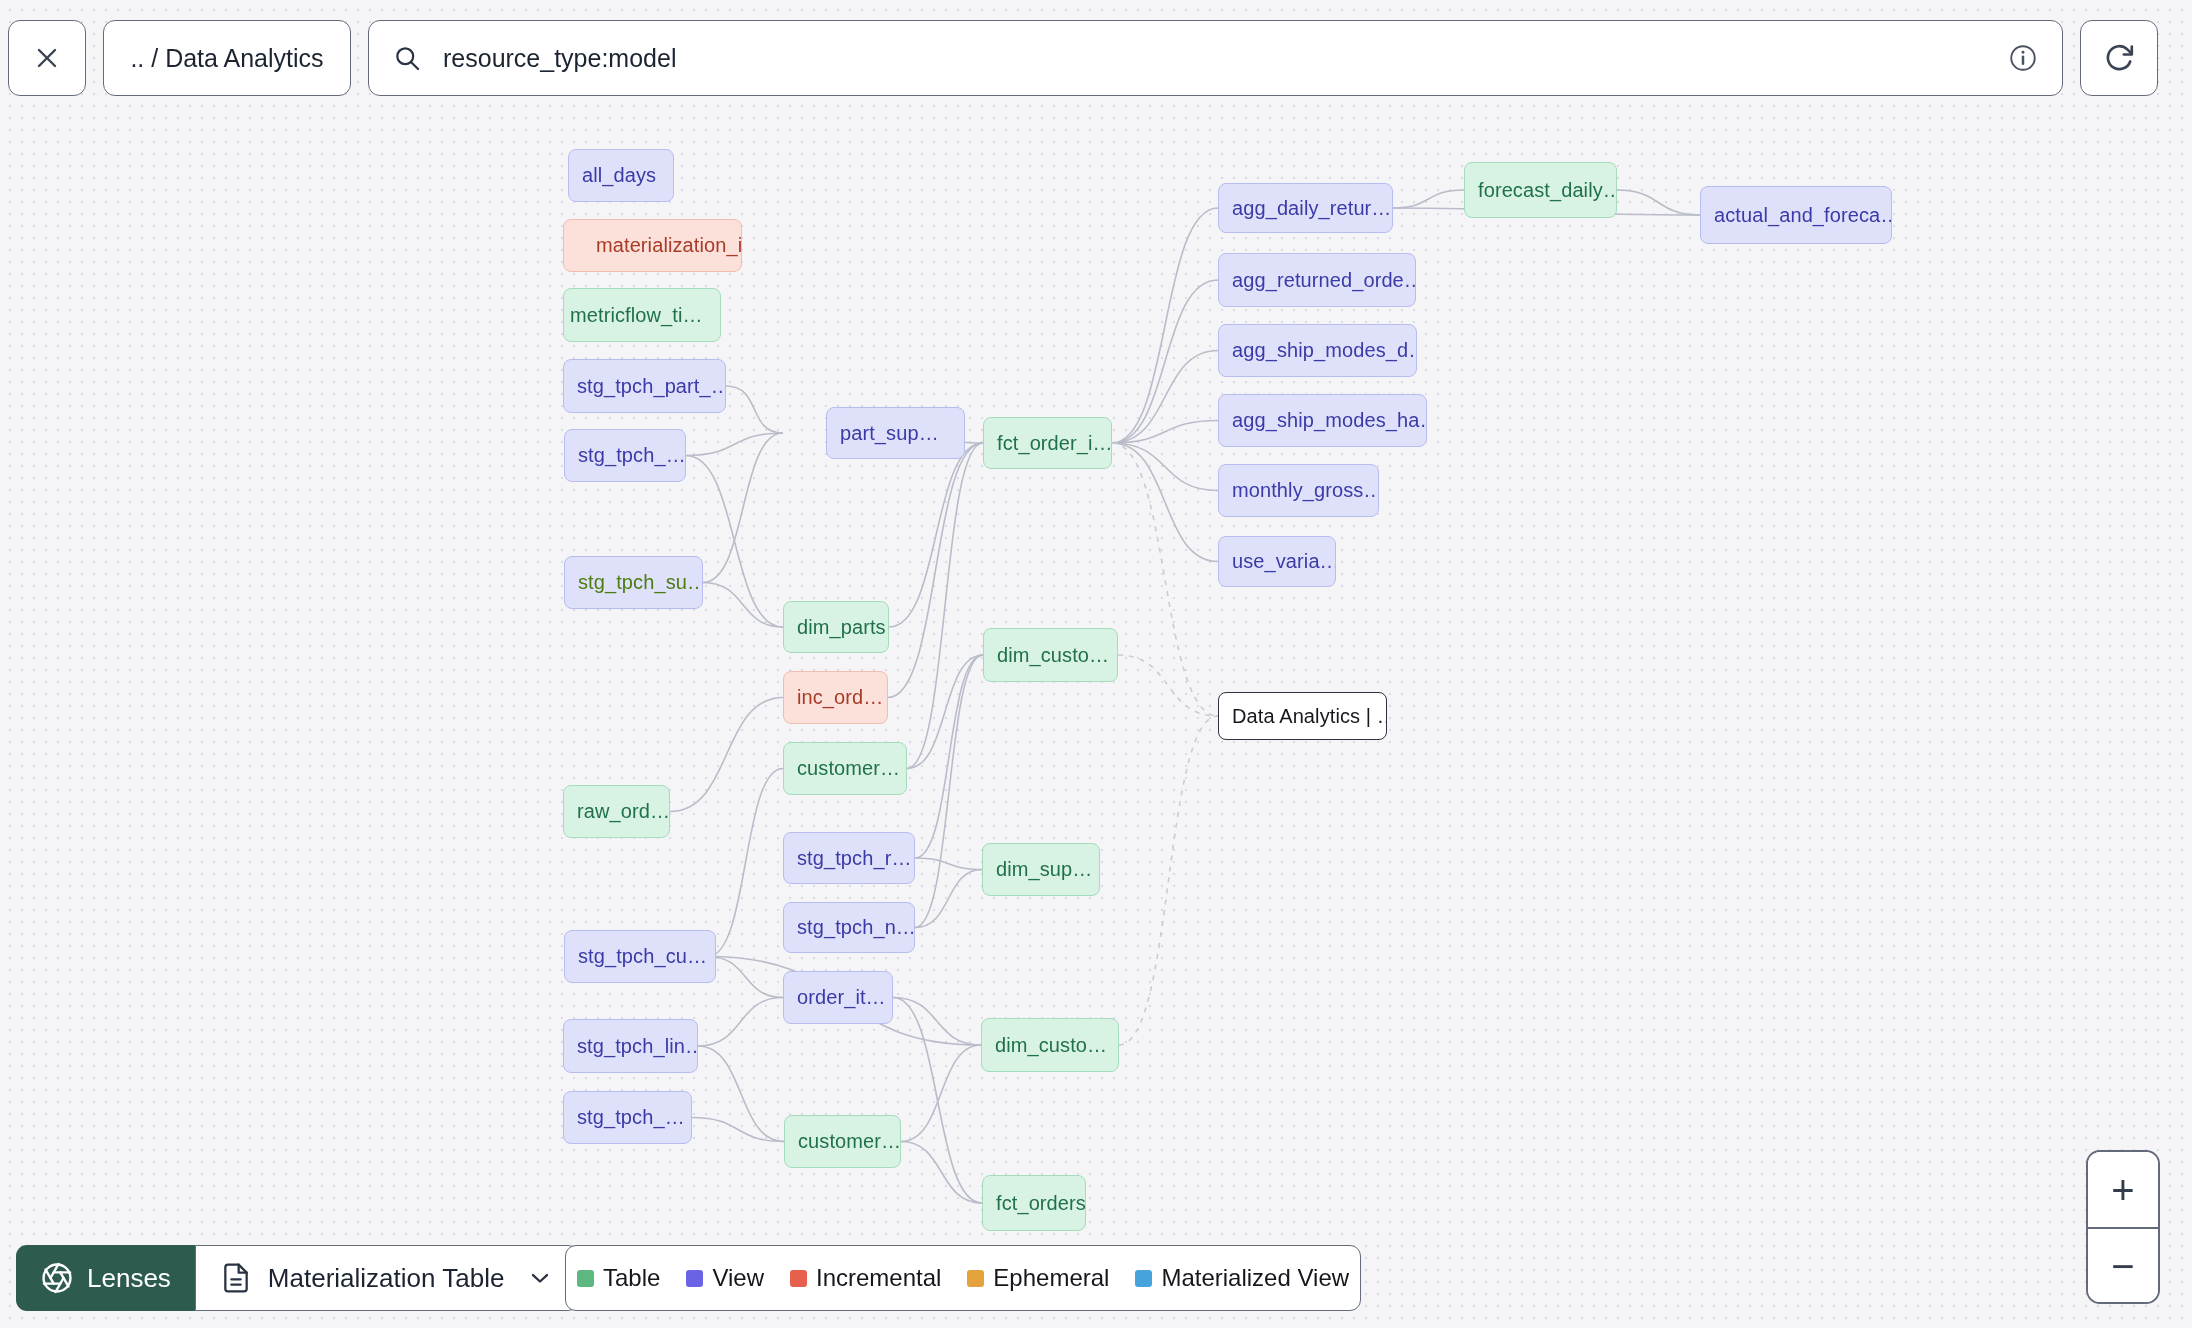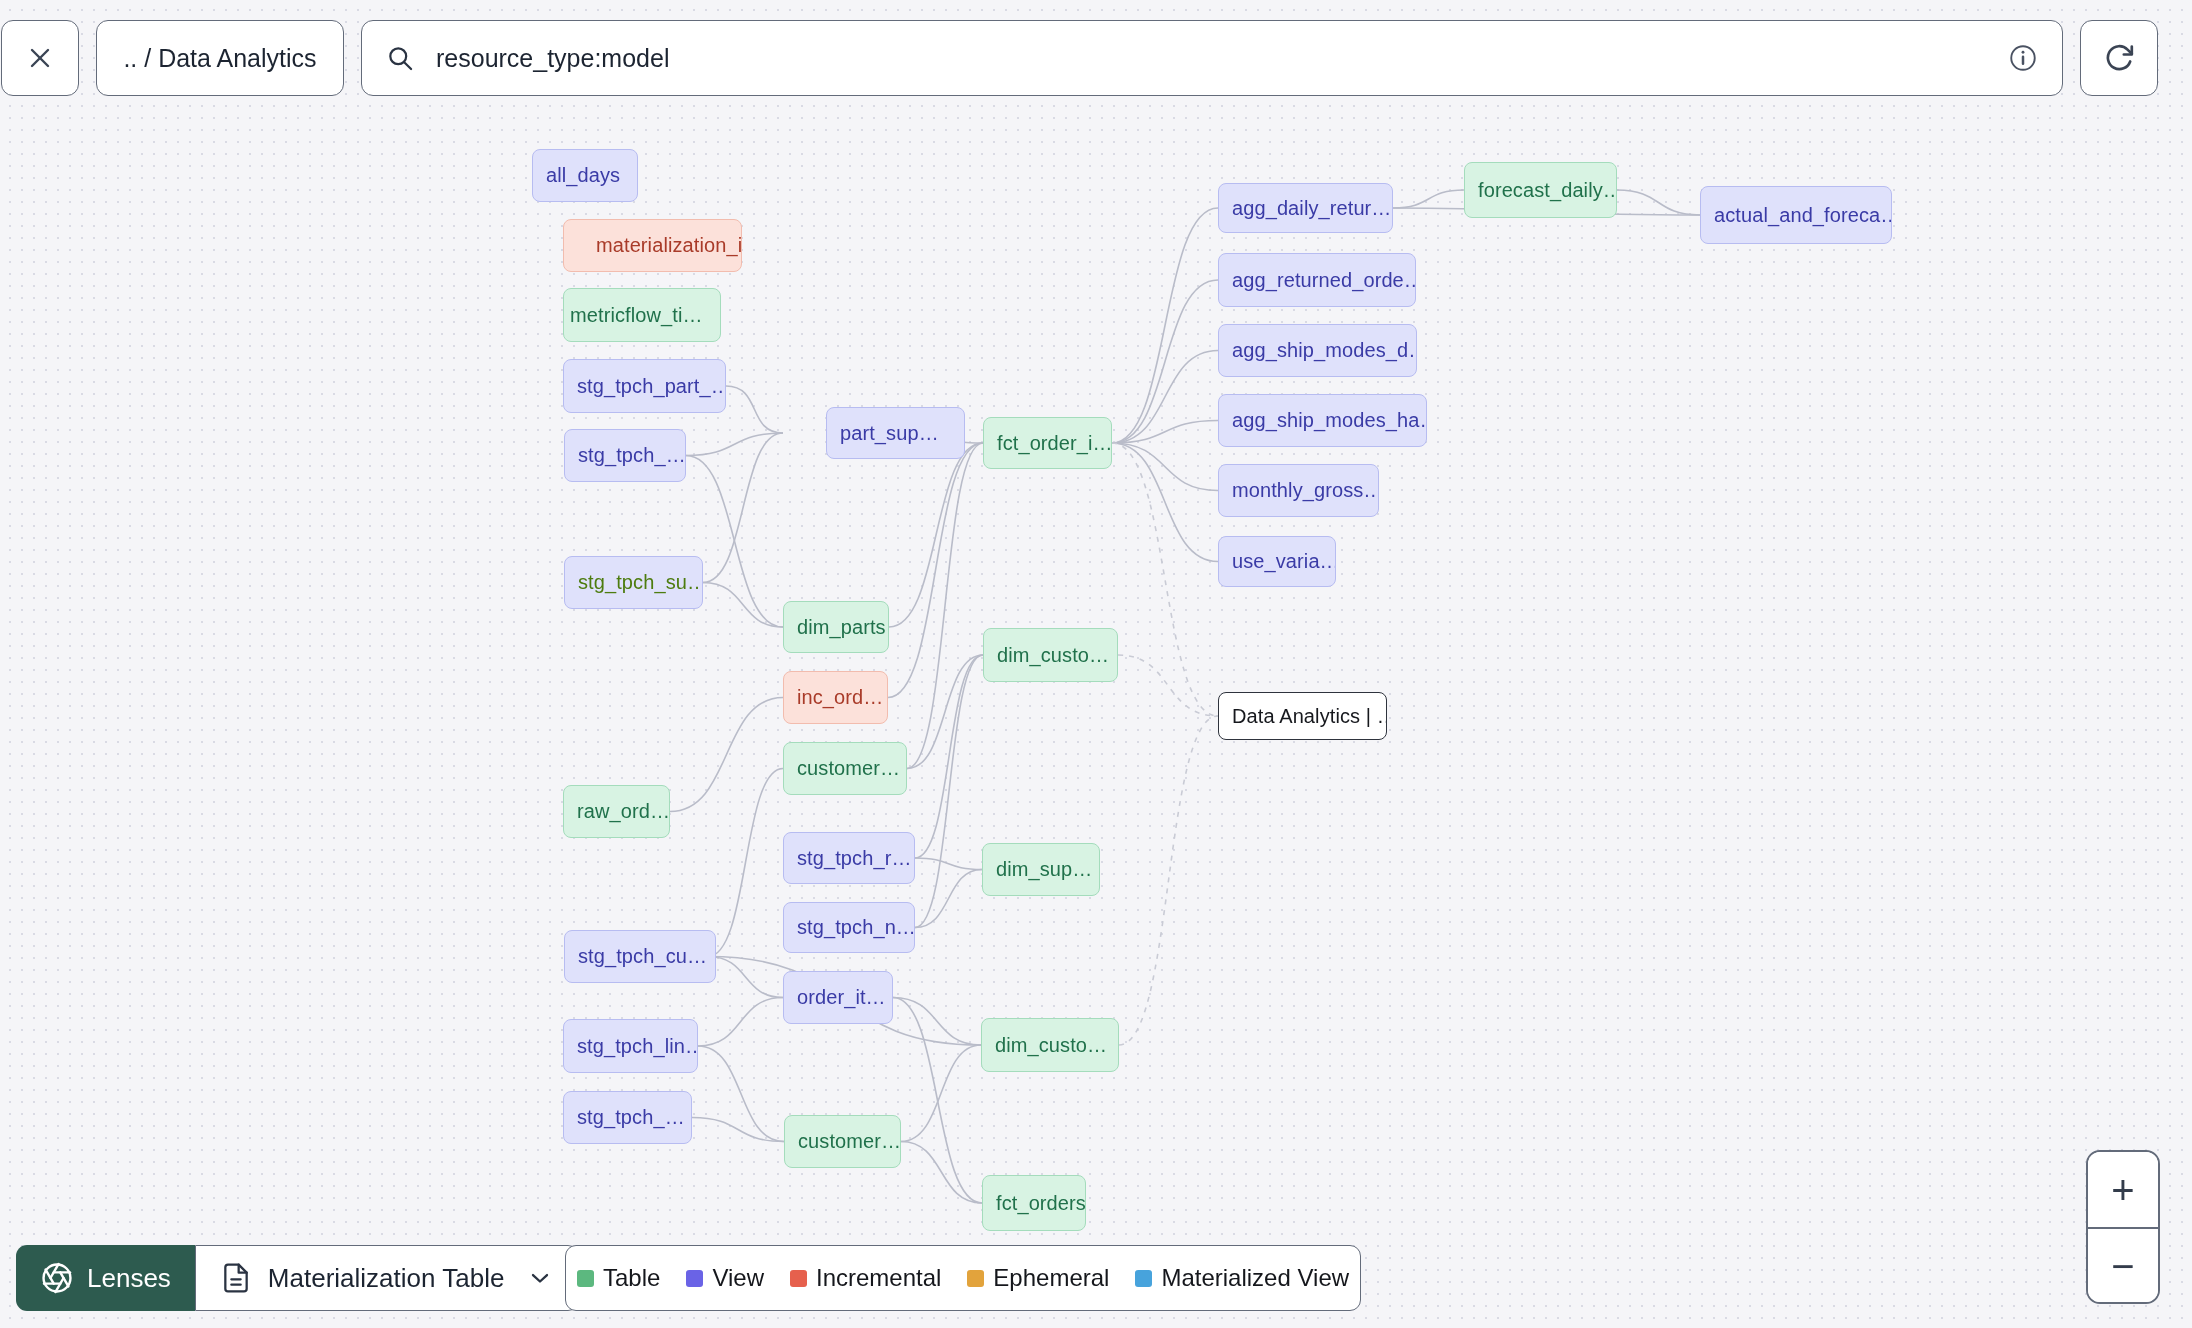--- a/index.html
+++ b/index.html
@@ -5,21 +5,21 @@
   html,body{margin:0;padding:0;background:#e9e9ee;}
   .app{
     position:relative;width:2192px;height:1328px;overflow:hidden;
     font-family:"Liberation Sans",sans-serif;
     background-color:#f5f5f8;
     background-image:radial-gradient(circle,#d9dae4 1.3px,transparent 1.5px);
     background-size:12px 12px;
     background-position:4px 4px;
   }
   
-  .topbar{position:absolute;left:1px;top:20px;right:34px;height:76px;display:flex;gap:17px;z-index:30;}
+  .topbar{position:absolute;left:8px;top:20px;right:34px;height:76px;display:flex;gap:17px;z-index:30;}
   .card{background:#fff;border:1.6px solid #636b7a;border-radius:12px;box-sizing:border-box;
         display:flex;align-items:center;color:#1c2431;}
   .close-btn{width:78px;justify-content:center;cursor:pointer;flex:0 0 auto;}
   .crumb-btn{width:248px;justify-content:center;font-size:25px;cursor:pointer;flex:0 0 auto;}
   .search-bar{flex:1 1 auto;padding:8px 24px;gap:20px;}
   .search-bar input{flex:1 1 auto;border:none;outline:none;background:transparent;
         font-family:"Liberation Sans",sans-serif;font-size:25px;color:#1c2431;}
   .refresh-btn{width:78px;justify-content:center;cursor:pointer;flex:0 0 auto;}
   .icon{display:block;flex:0 0 auto;}
   
@@ -91,21 +91,21 @@
       <path d="M 1112 443 C 1170.3 443, 1159.7 561.5, 1218 561.5" fill="none" stroke="#b9bcc9" stroke-width="1.6"></path>
       <path d="M 1393 208 C 1432.05 208, 1424.95 190, 1464 190" fill="none" stroke="#b9bcc9" stroke-width="1.6"></path>
       <path d="M 1393 208 C 1561.85 208, 1531.15 215, 1700 215" fill="none" stroke="#b9bcc9" stroke-width="1.6"></path>
       <path d="M 1617 190 C 1662.65 190, 1654.35 215, 1700 215" fill="none" stroke="#b9bcc9" stroke-width="1.6"></path>
       <path d="M 1112 443 C 1170.3 443, 1159.7 716, 1218 716" fill="none" stroke="#c9cbd5" stroke-width="1.6" stroke-dasharray="5 6"></path>
       <path d="M 1118 655 C 1173 655, 1163 716, 1218 716" fill="none" stroke="#c9cbd5" stroke-width="1.6" stroke-dasharray="5 6"></path>
       <path d="M 1119 1045 C 1173.45 1045, 1163.55 716, 1218 716" fill="none" stroke="#c9cbd5" stroke-width="1.6" stroke-dasharray="5 6"></path>
     </svg>
 
   <div class="graph-nodes">
-      <div class="node" style="left: 532px; top: 149px; width: 106px; height: 53px; background: rgb(223, 225, 251); border-color: rgb(183, 188, 241); color: rgb(58, 59, 166); text-align: right;">all_days</div>
+      <div class="node" style="left: 568px; top: 149px; width: 106px; height: 53px; background: rgb(223, 225, 251); border-color: rgb(183, 188, 241); color: rgb(58, 59, 166); text-align: right;">all_days</div>
       <div class="node" style="left: 563px; top: 219px; width: 179px; height: 53px; background: rgb(252, 225, 218); border-color: rgb(242, 188, 174); color: rgb(169, 59, 41); padding-left: 32px;">materialization_i…</div>
       <div class="node" style="left: 563px; top: 288px; width: 158px; height: 54px; background: rgb(216, 243, 227); border-color: rgb(164, 220, 188); color: rgb(32, 113, 75); padding-left: 6px;">metricflow_ti…</div>
       <div class="node" style="left: 563px; top: 359px; width: 163px; height: 54px; background: rgb(223, 225, 251); border-color: rgb(183, 188, 241); color: rgb(58, 59, 166);">stg_tpch_part_…</div>
       <div class="node" style="left: 564px; top: 429px; width: 122px; height: 53px; background: rgb(223, 225, 251); border-color: rgb(183, 188, 241); color: rgb(58, 59, 166);">stg_tpch_…</div>
       <div class="node" style="left: 564px; top: 556px; width: 139px; height: 53px; background: rgb(223, 225, 251); border-color: rgb(183, 188, 241); color: #4d7c0f;">stg_tpch_su…</div>
       <div class="node" style="left: 563px; top: 785px; width: 107px; height: 53px; background: rgb(216, 243, 227); border-color: rgb(164, 220, 188); color: rgb(32, 113, 75);">raw_ord…</div>
       <div class="node" style="left: 564px; top: 930px; width: 152px; height: 53px; background: rgb(223, 225, 251); border-color: rgb(183, 188, 241); color: rgb(58, 59, 166);">stg_tpch_cu…</div>
       <div class="node" style="left: 563px; top: 1019px; width: 135px; height: 54px; background: rgb(223, 225, 251); border-color: rgb(183, 188, 241); color: rgb(58, 59, 166);">stg_tpch_lin…</div>
       <div class="node" style="left: 563px; top: 1091px; width: 129px; height: 53px; background: rgb(223, 225, 251); border-color: rgb(183, 188, 241); color: rgb(58, 59, 166);">stg_tpch_…</div>
       <div class="node" style="left: 826px; top: 407px; width: 139px; height: 52px; background: rgb(223, 225, 251); border-color: rgb(183, 188, 241); color: rgb(58, 59, 166);">part_sup…</div>

